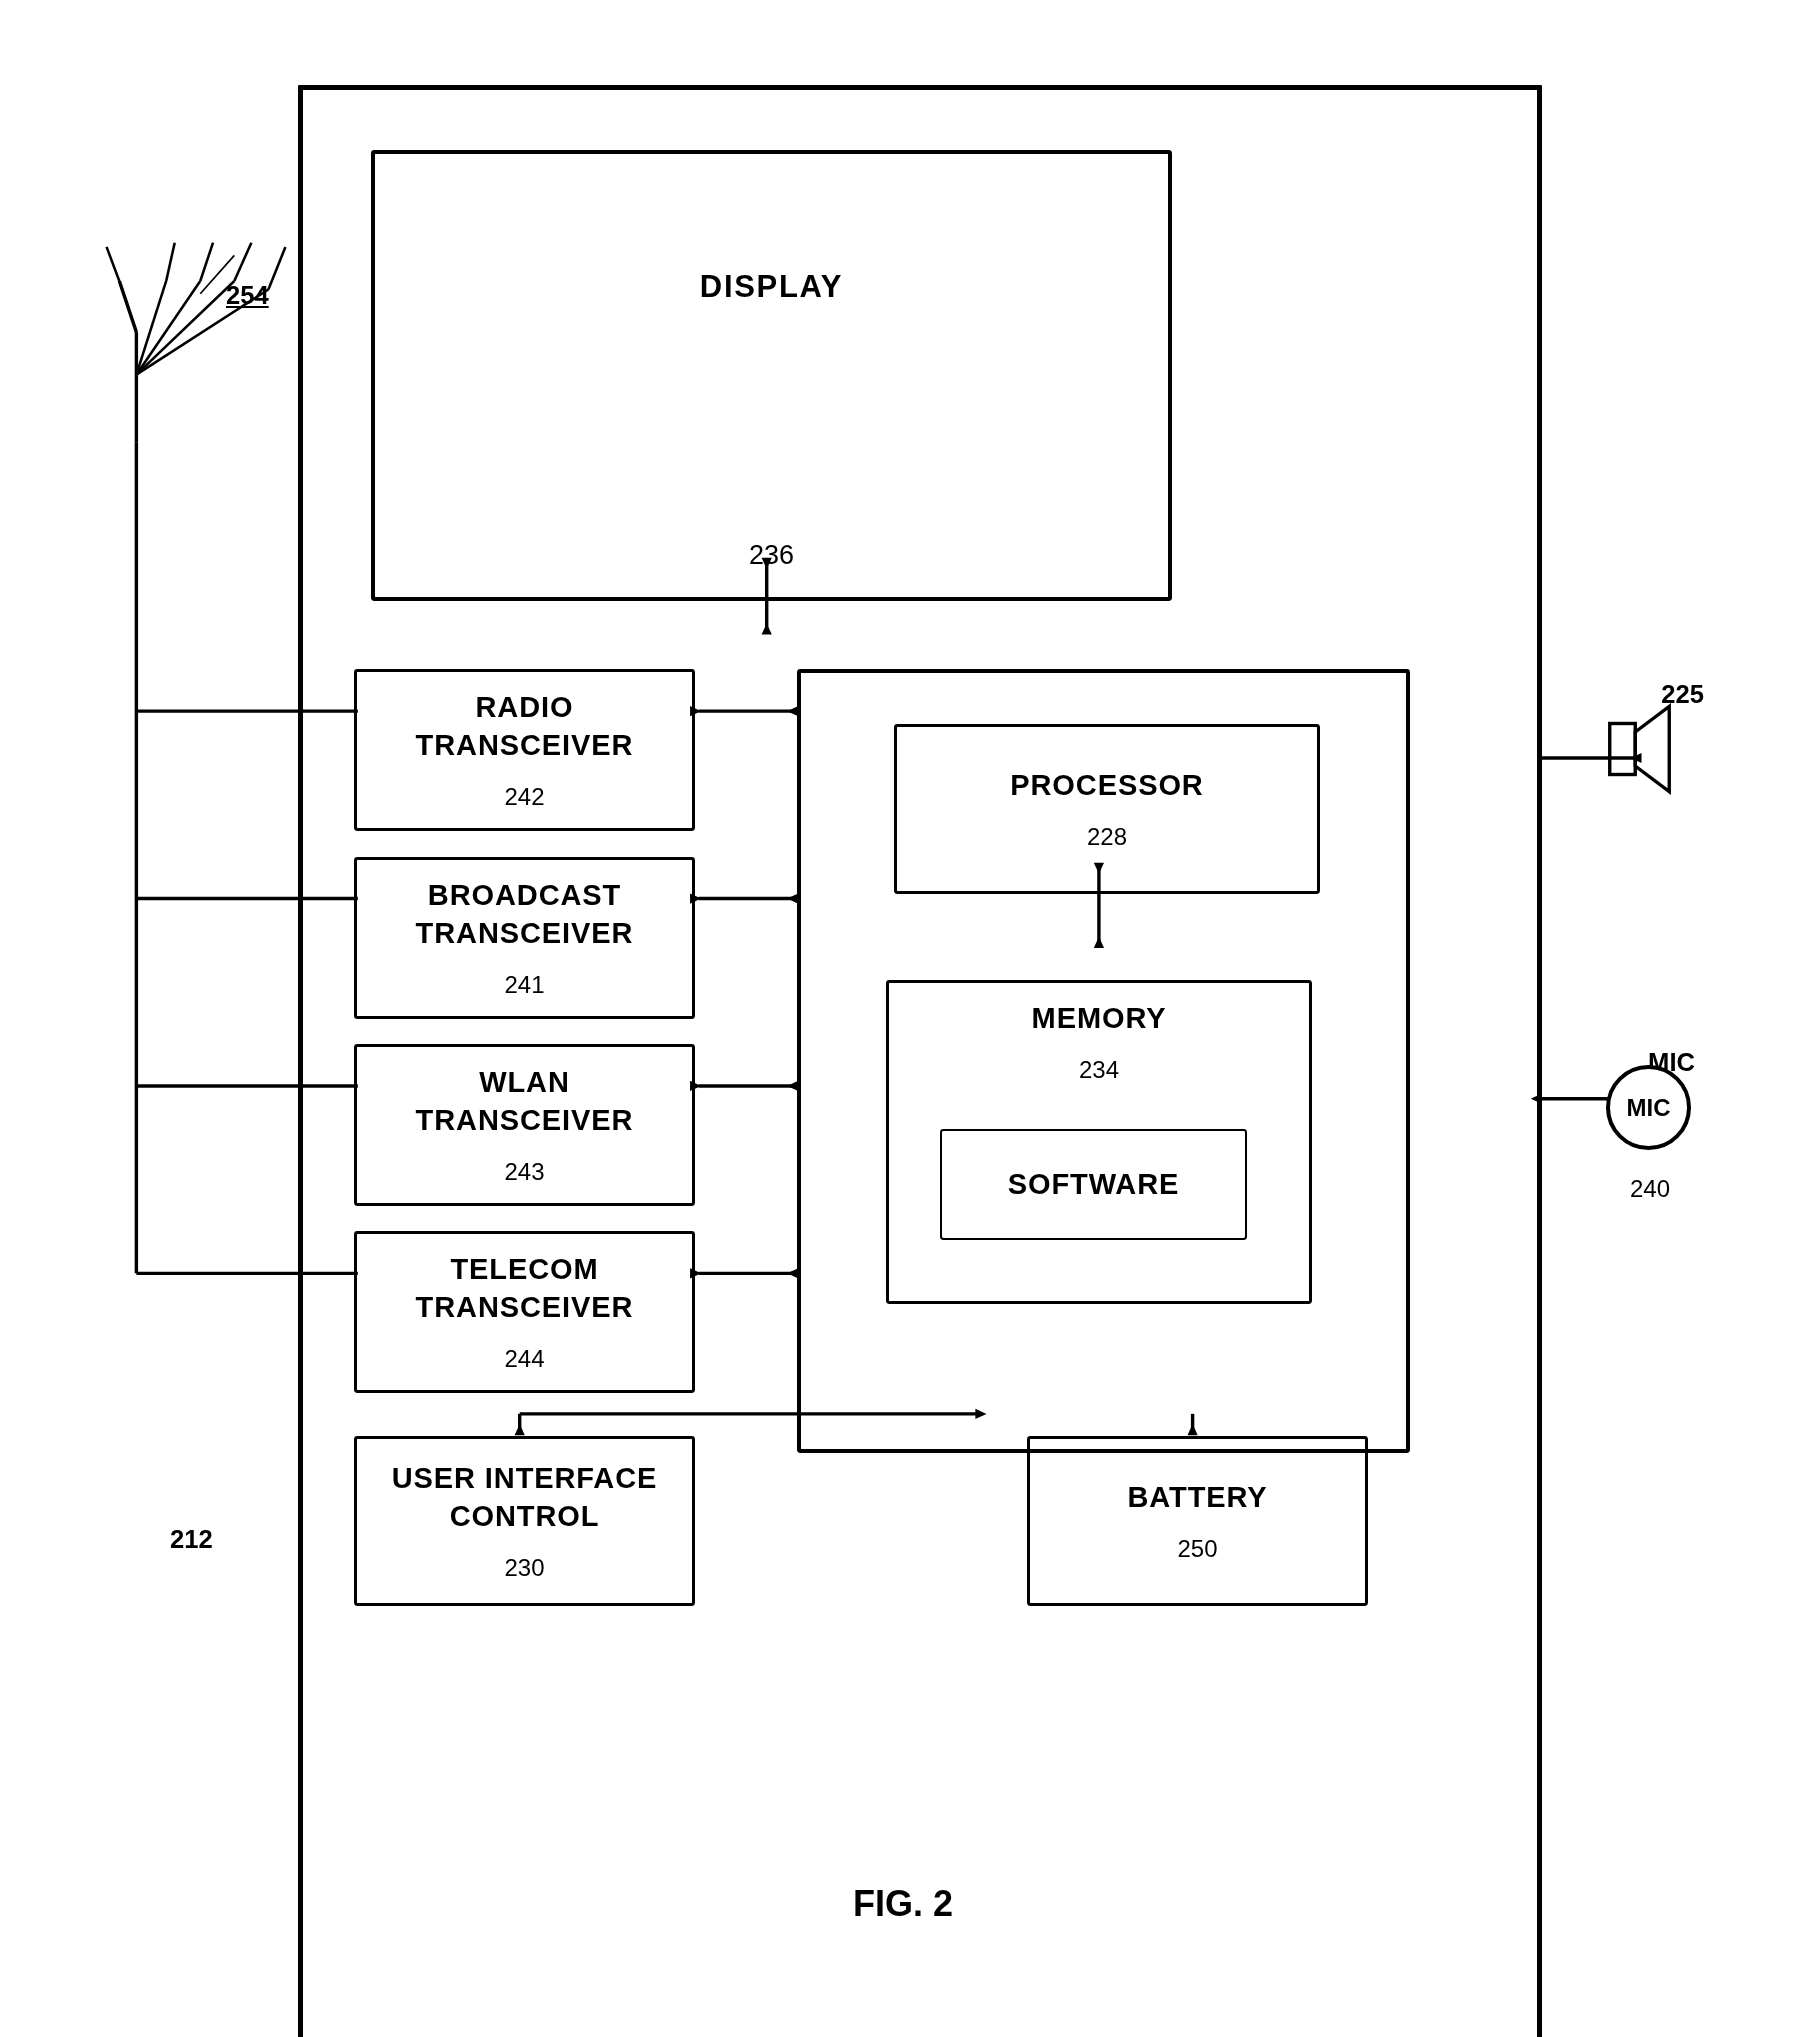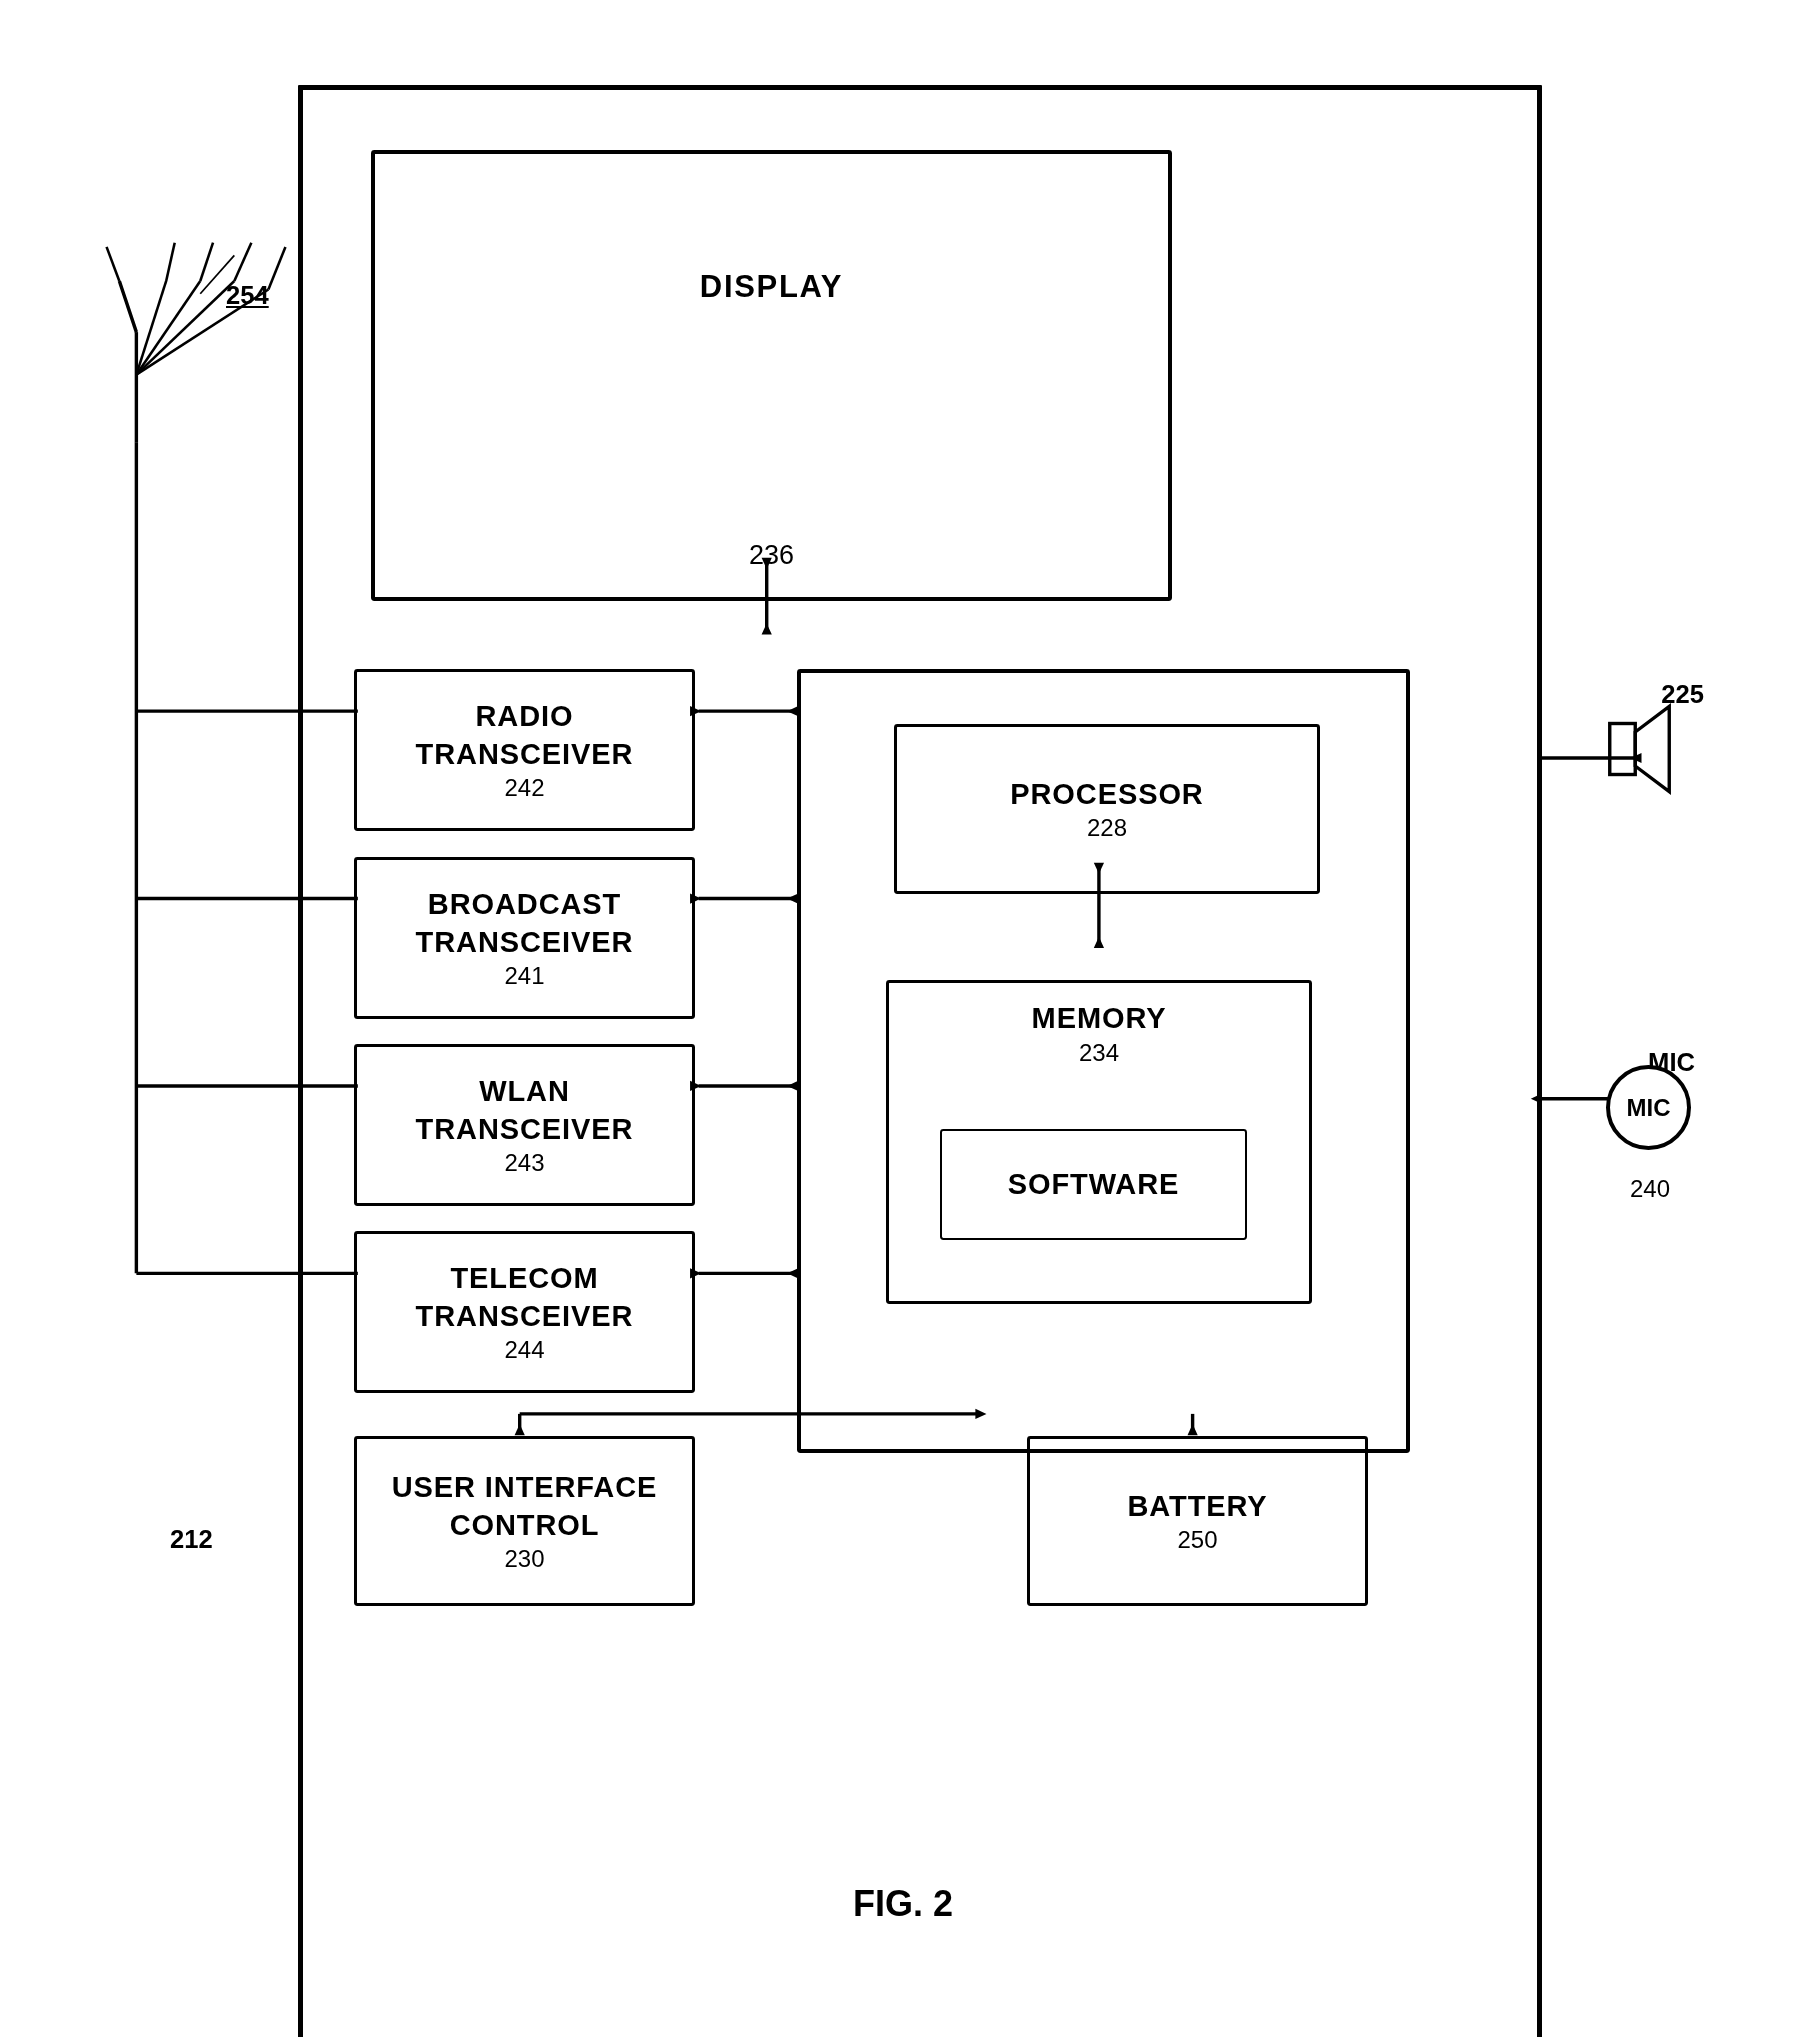--- a/index.html
+++ b/index.html
@@ -167,21 +167,21 @@
       font-size: 29px;
       font-weight: bold;
       text-align: center;
       line-height: 1.3;
       letter-spacing: 0.9px;
     }
 
     .box-number {
       font-size: 24px;
       text-align: left;
-      margin-top: 1px;
+      margin-top: 18px;
     }
 
     
     .fig-caption {
       position: absolute;
       bottom: 17px;
       left: 50%;
       transform: translateX(-50%);
       font-size: 36px;
       font-weight: bold;

